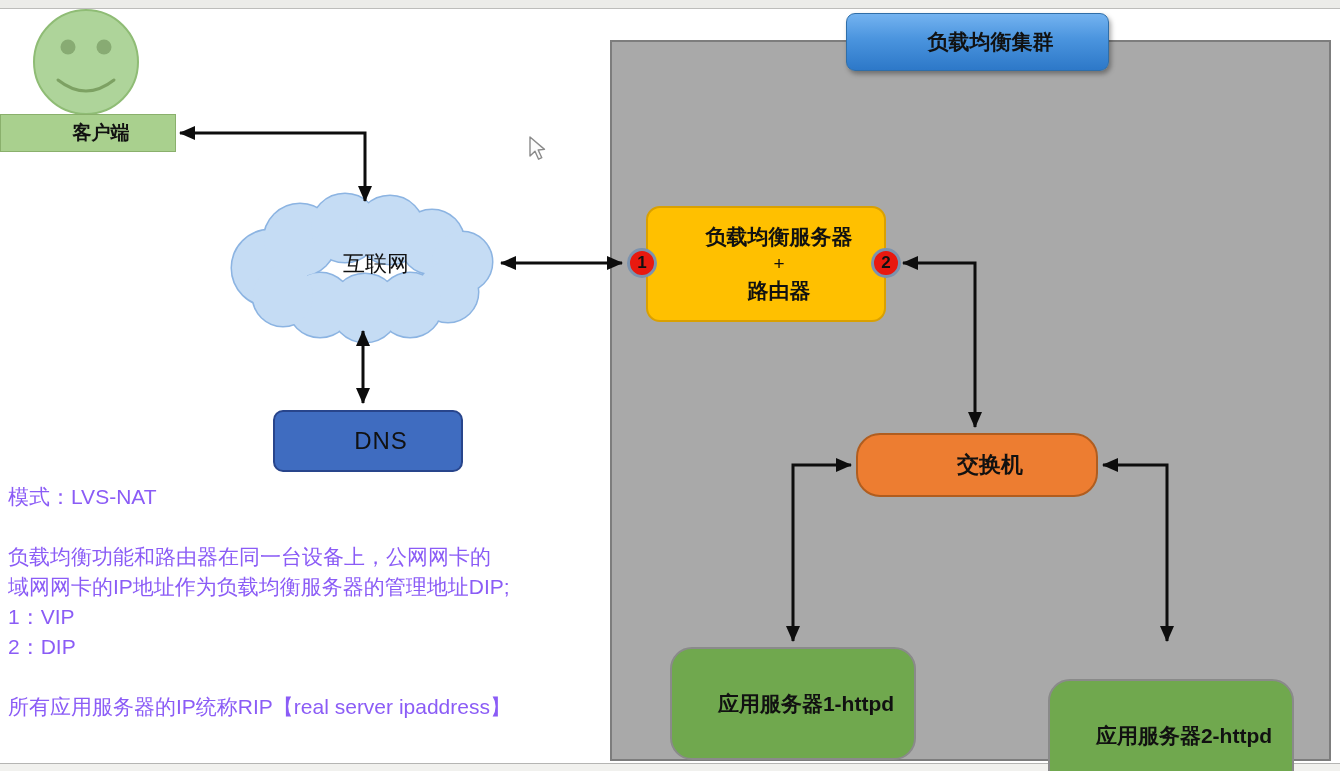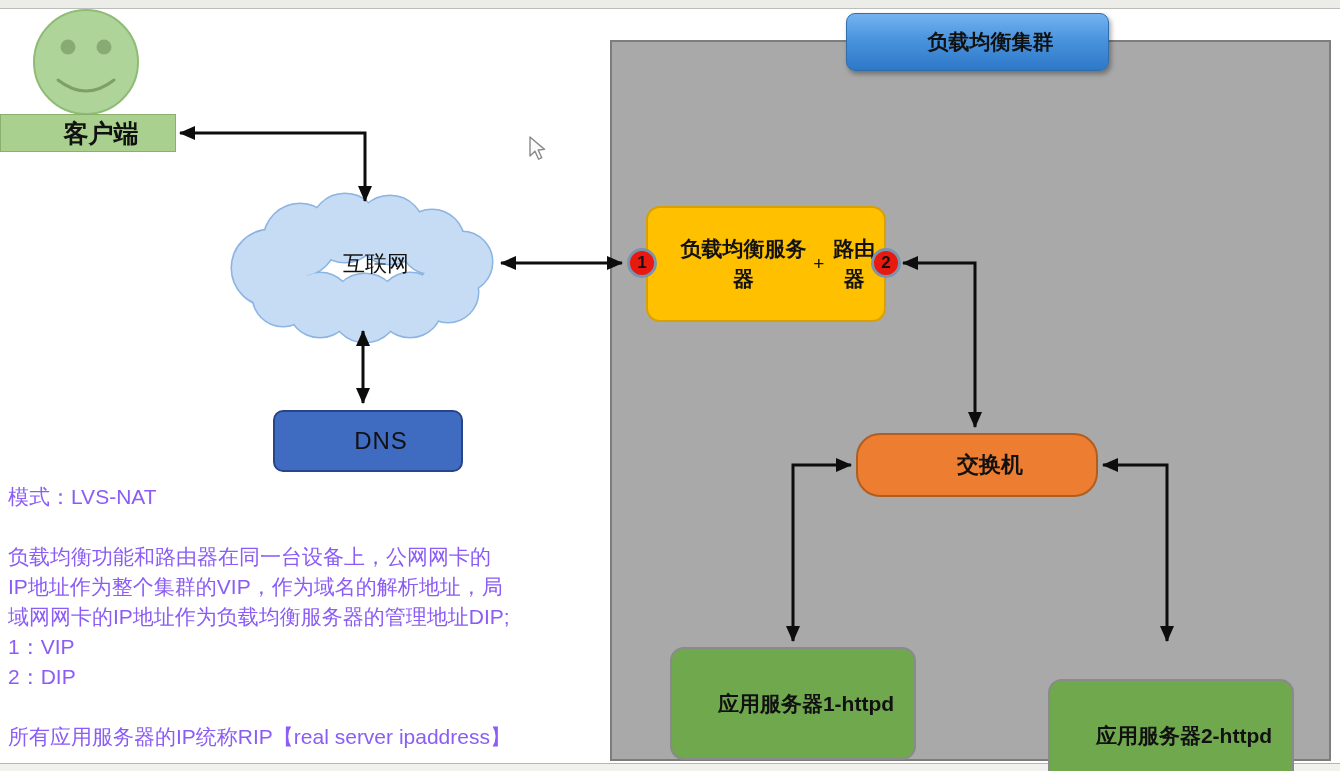--- a/index.html
+++ b/index.html
@@ -11,42 +11,42 @@
   #top-strip{top:0;height:8px;border-bottom:1px solid #bdbdbb;}
   #bottom-strip{top:763px;height:8px;border-top:1px solid #b5b5b3;background:#f1f1ee;}
   #cluster-panel{
     position:absolute;left:610px;top:40px;width:721px;height:721px;
     background:#a9a9a9;border:2px solid #7d7d7d;box-sizing:border-box;z-index:1;
   }
   #wires{position:absolute;left:0;top:0;width:1340px;height:771px;z-index:2;pointer-events:none;}
   .node{position:absolute;display:flex;align-items:center;justify-content:center;
     box-sizing:border-box;text-align:center;z-index:3;padding-left:26px;}
   #client-box{left:0;top:114px;width:176px;height:38px;background:#a9d08e;
-    border:1px solid #8ab06c;font-size:25px;font-weight:600;}
+    border:1px solid #8ab06c;font-size:19px;font-weight:600;}
   #smiley{position:absolute;left:28px;top:4px;z-index:0;}
   #cloud-label{left:295px;top:249px;width:136px;height:30px;font-size:22px;font-weight:500;background:transparent;z-index:3;}
   #dns-box{left:273px;top:410px;width:190px;height:62px;background:#3f6cc0;
     border:2px solid #28458c;border-radius:10px;font-size:24px;font-weight:500;letter-spacing:1px;}
   #cluster-title{left:846px;top:13px;width:263px;height:58px;border-radius:9px;
     background:linear-gradient(180deg,#74b3f0 0%,#4a94de 45%,#2d78c8 100%);
     border:1px solid #2f6ea8;box-shadow:2px 3px 5px rgba(0,0,0,0.35);
     font-size:21px;font-weight:600;z-index:3;}
   #lb-box{left:646px;top:206px;width:240px;height:116px;background:#ffc000;
     border:2px solid #d9a002;border-radius:14px;font-size:21px;font-weight:600;
-    flex-direction:row;line-height:30px;}
+    flex-direction:column;line-height:30px;}
   #lb-box .plus{font-size:19px;line-height:24px;font-weight:500;}
   .badge{position:absolute;width:24px;height:24px;border-radius:50%;background:#e8190f;
     border:3px solid #7c93ae;z-index:4;display:flex;align-items:center;justify-content:center;
     font-size:17px;font-weight:600;color:#111;}
   #badge-1{left:627px;top:248px;}
   #badge-2{left:871px;top:248px;}
   #switch-box{left:856px;top:433px;width:242px;height:64px;background:#ed7d31;
     border:2px solid #b05d1f;border-radius:24px;font-size:22px;font-weight:600;}
   .server{top:647px;width:246px;height:113px;background:#70a84e;
-    border:2px solid #8a8a8a;border-radius:14px;font-size:21px;font-weight:600;}
+    border:2px solid #8a8a8a;border-radius:22px;font-size:21px;font-weight:600;}
   #server1-box{left:670px;}
   #server2-box{left:1048px;margin-top:32px;}
   #notes{position:absolute;left:8px;top:482px;width:600px;z-index:3;
     font-size:21px;line-height:30px;color:#8b5cf6;}
   .note-gap{height:30px;}
   #cursor{position:absolute;left:528px;top:136px;z-index:6;}
 </style>
 </head>
 <body>
 
@@ -138,21 +138,20 @@
   </div>
 
   <div id="server2-box" class="node server">
     <span>应用服务器2-httpd</span>
   </div>
 
   <div id="notes">
     <div>模式：LVS-NAT</div>
     <div class="note-gap"></div>
     <div>负载均衡功能和路由器在同一台设备上，公网网卡的</div>
-    <div>IP地址作为整个集群的VIP，作为域名的解析地址，局</div>
     <div>域网网卡的IP地址作为负载均衡服务器的管理地址DIP;</div>
     <div>1：VIP</div>
     <div>2：DIP</div>
     <div class="note-gap"></div>
     <div>所有应用服务器的IP统称RIP【real server ipaddress】</div>
   </div>
 
   <svg id="cursor" width="22" height="26" viewBox="0 0 22 26">
     <path d="M2,1 L2,20 L7,15.2 L10.6,23.2 L13.8,21.7 L10.2,14 L16.5,13.4 Z" fill="#fbfbfb" stroke="#8a8a8a" stroke-width="1.4" stroke-linejoin="round"></path>
   </svg>

